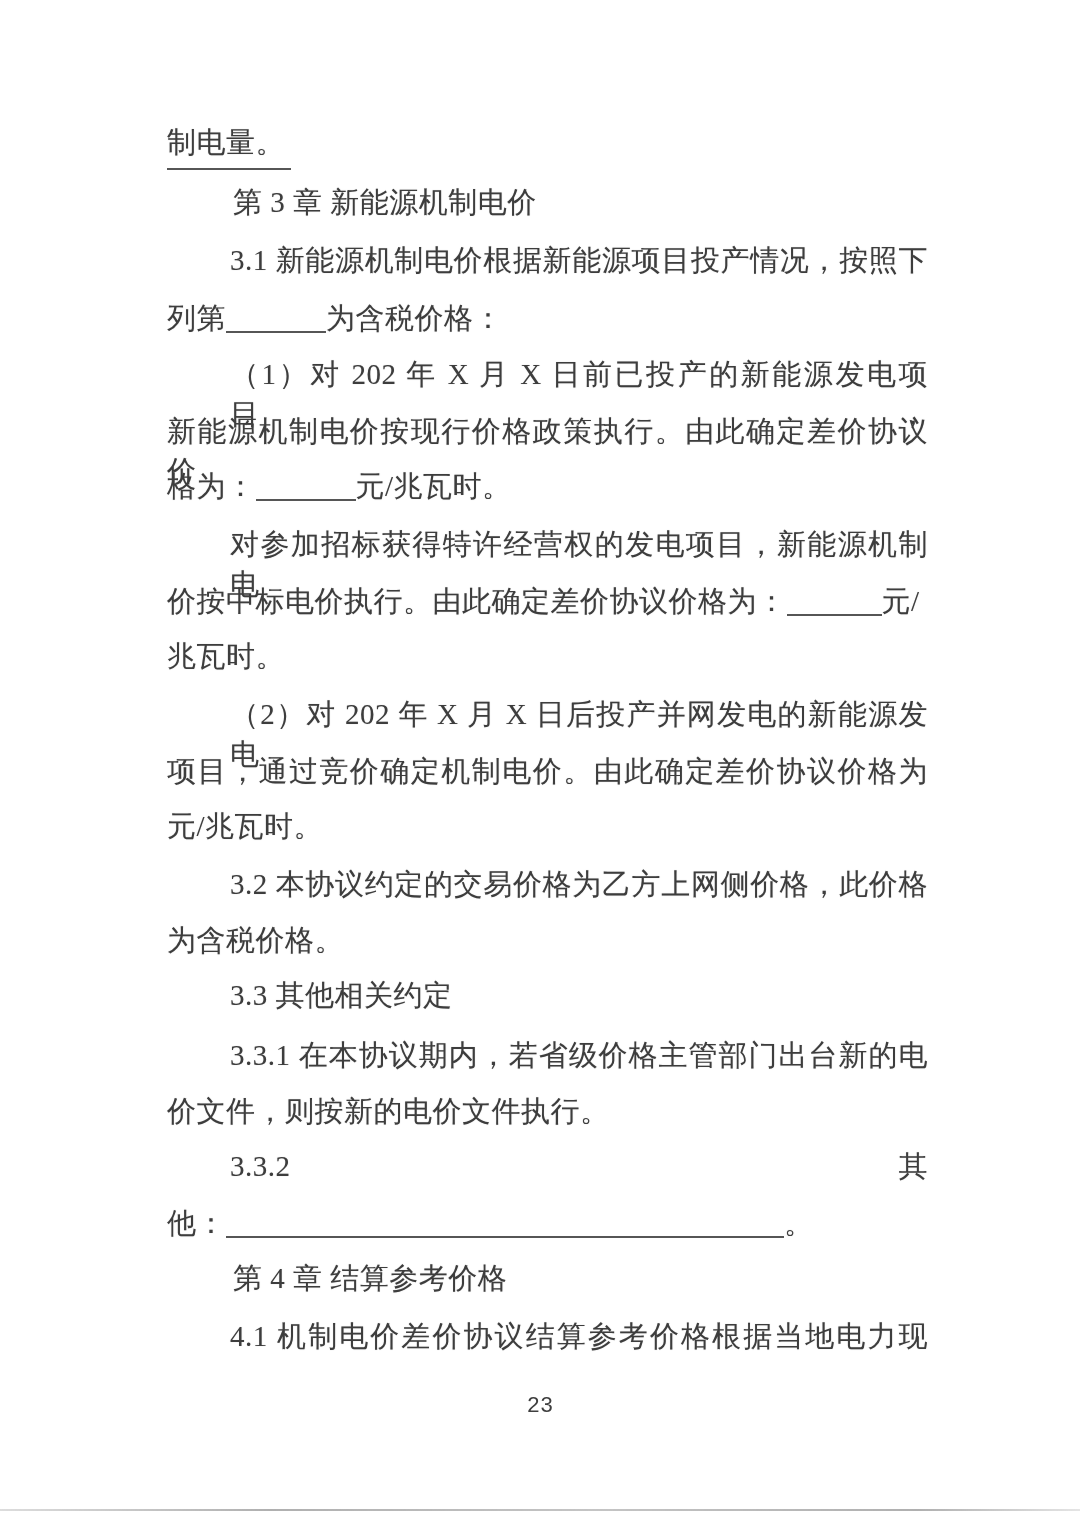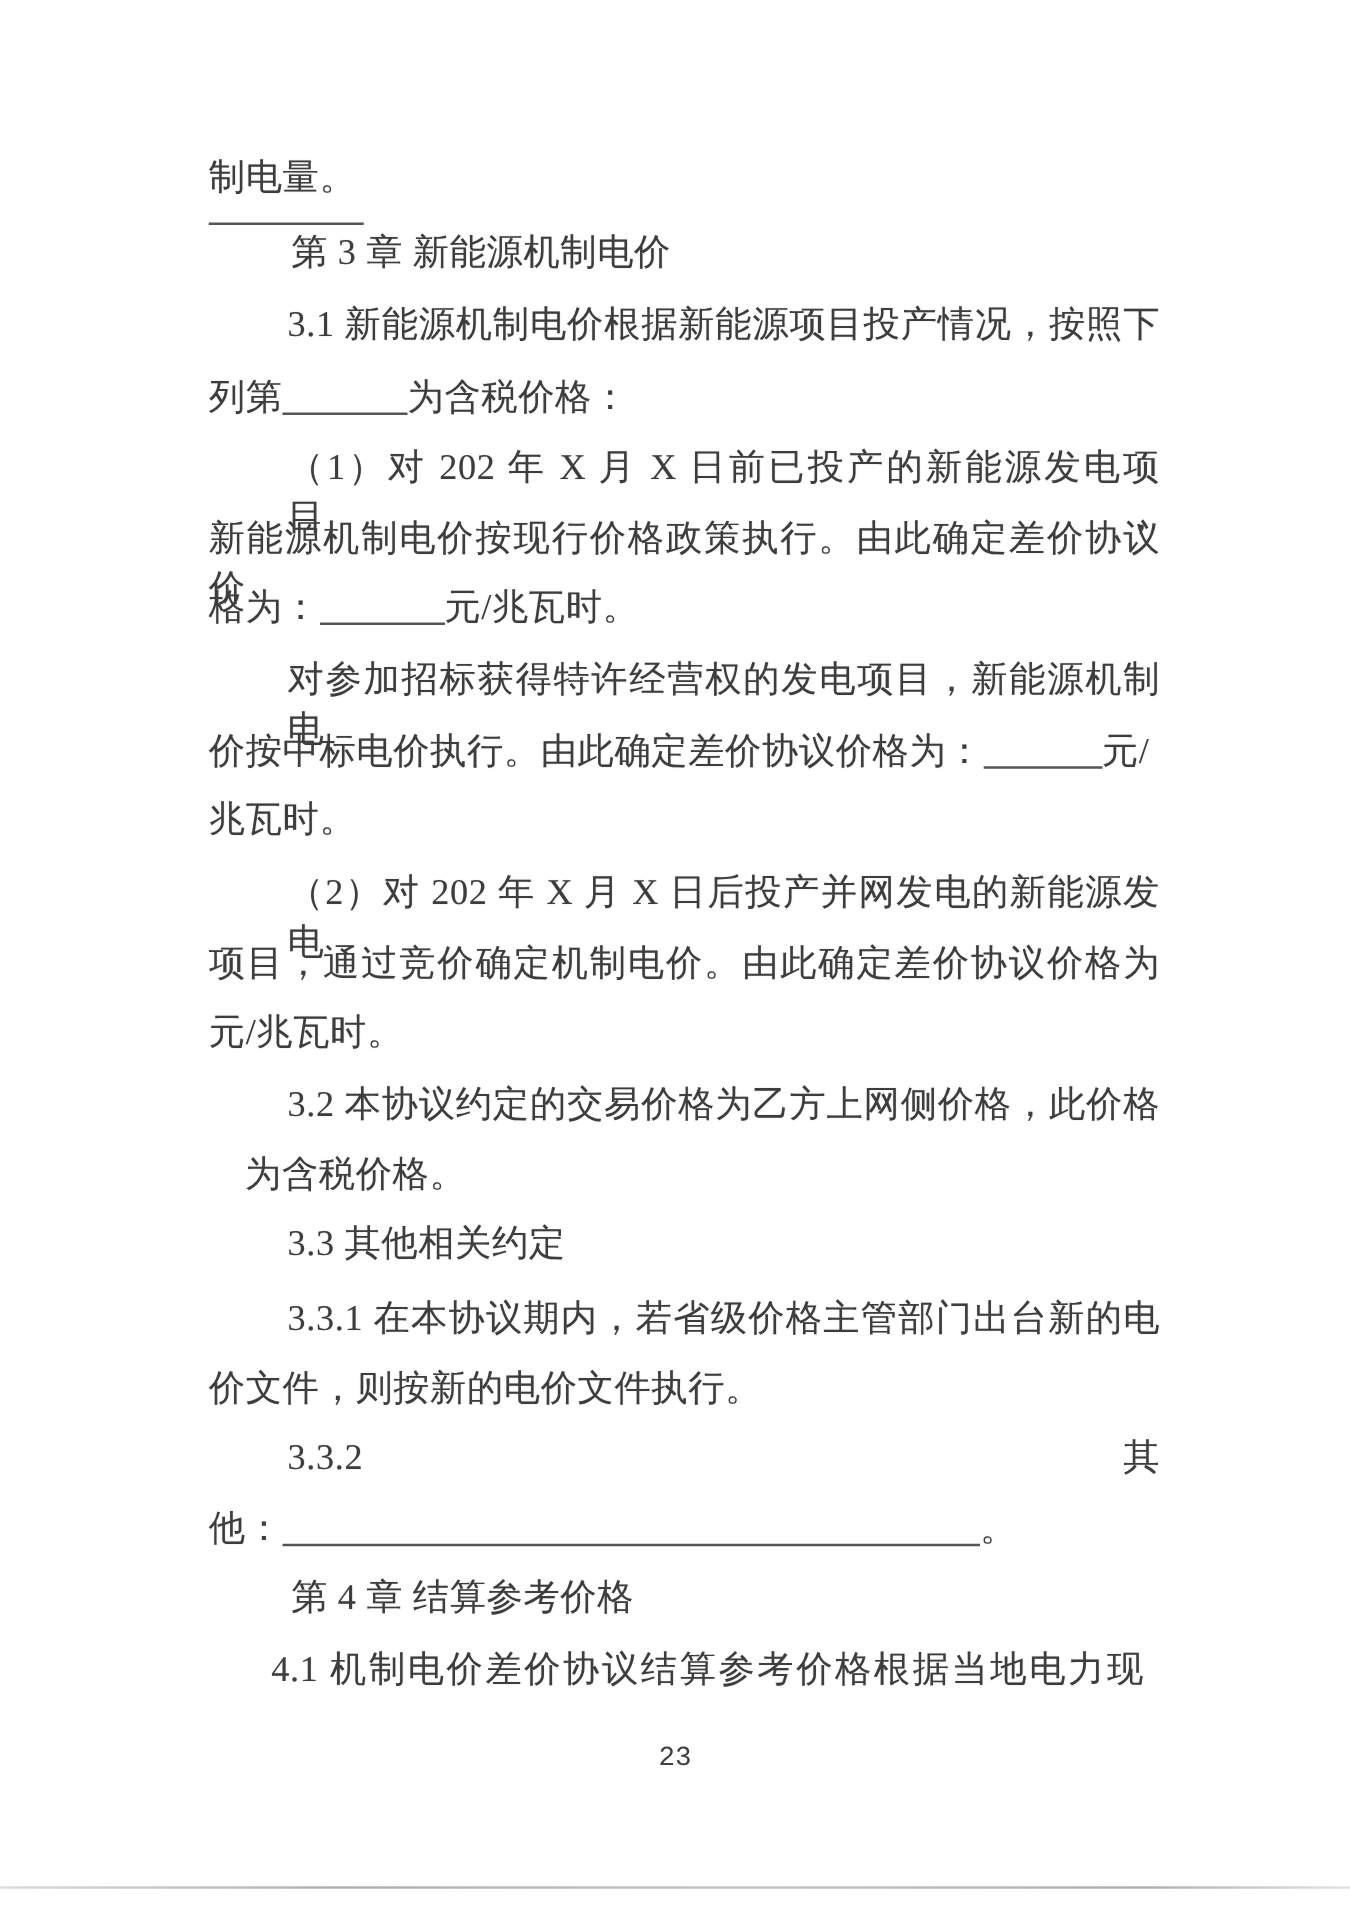--- a/index.html
+++ b/index.html
@@ -29,21 +29,21 @@
     text-align-last:justify;
     text-justify:inter-character;
   }
   .spread{
     display:flex;
     justify-content:space-between;
     align-items:flex-end;
   }
   .ul{
     border-bottom:2px solid #565656;
-    padding-bottom:20px;
+    padding-bottom:10px;
     padding-right:6px;
   }
   .blank{
     display:inline-block;
     height:1.05em;
     border-bottom:2px solid #565656;
     margin-bottom:-5px;
   }
   .blank-sm{width:95px;}
   .blank-md{width:100px;}
@@ -96,34 +96,34 @@
   <div class="line" style="top:581px;left:167px;">
     <span>价按中标电价执行。由此确定差价协议价格为：</span><span class="blank blank-sm"></span><span>元/</span>
   </div>
   <div class="line" style="top:636px;left:167px;">兆瓦时。</div>
 
   <div class="line justify" style="top:694px;left:230px;width:698px;">（2）对 202 年 X 月 X 日后投产并网发电的新能源发电</div>
   <div class="line justify" style="top:751px;left:167px;width:761px;">项目，通过竞价确定机制电价。由此确定差价协议价格为</div>
   <div class="line" style="top:806px;left:167px;">元/兆瓦时。</div>
 
   <div class="line justify" style="top:864px;left:230px;width:698px;">3.2 本协议约定的交易价格为乙方上网侧价格，此价格</div>
-  <div class="line" style="top:920px;left:167px;margin-left:29px;">为含税价格。</div>
+  <div class="line" style="top:920px;left:167px;">为含税价格。</div>
 
   <div class="line" style="top:975px;left:230px;">3.3 其他相关约定</div>
   <div class="line justify" style="top:1035px;left:230px;width:698px;">3.3.1 在本协议期内，若省级价格主管部门出台新的电</div>
   <div class="line" style="top:1091px;left:167px;">价文件，则按新的电价文件执行。</div>
 
   <div class="line spread" style="top:1146px;left:230px;width:698px;">
     <span>3.3.2</span>
     <span>其</span>
   </div>
   <div class="line" style="top:1203px;left:167px;">
     <span>他：</span><span class="blank blank-xl"></span><span>。</span>
   </div>
 
   <div class="line" style="top:1258px;left:233px;">第 4 章  结算参考价格</div>
-  <div class="line justify" style="top:1316px;left:217px;width:698px;">4.1 机制电价差价协议结算参考价格根据当地电力现</div>
+  <div class="line justify" style="top:1316px;left:230px;width:698px;">4.1 机制电价差价协议结算参考价格根据当地电力现</div>
 
   <div class="page-number">23</div>
 
   <div class="paper-edge"></div>
 
 </div>
 
 </body></html>

